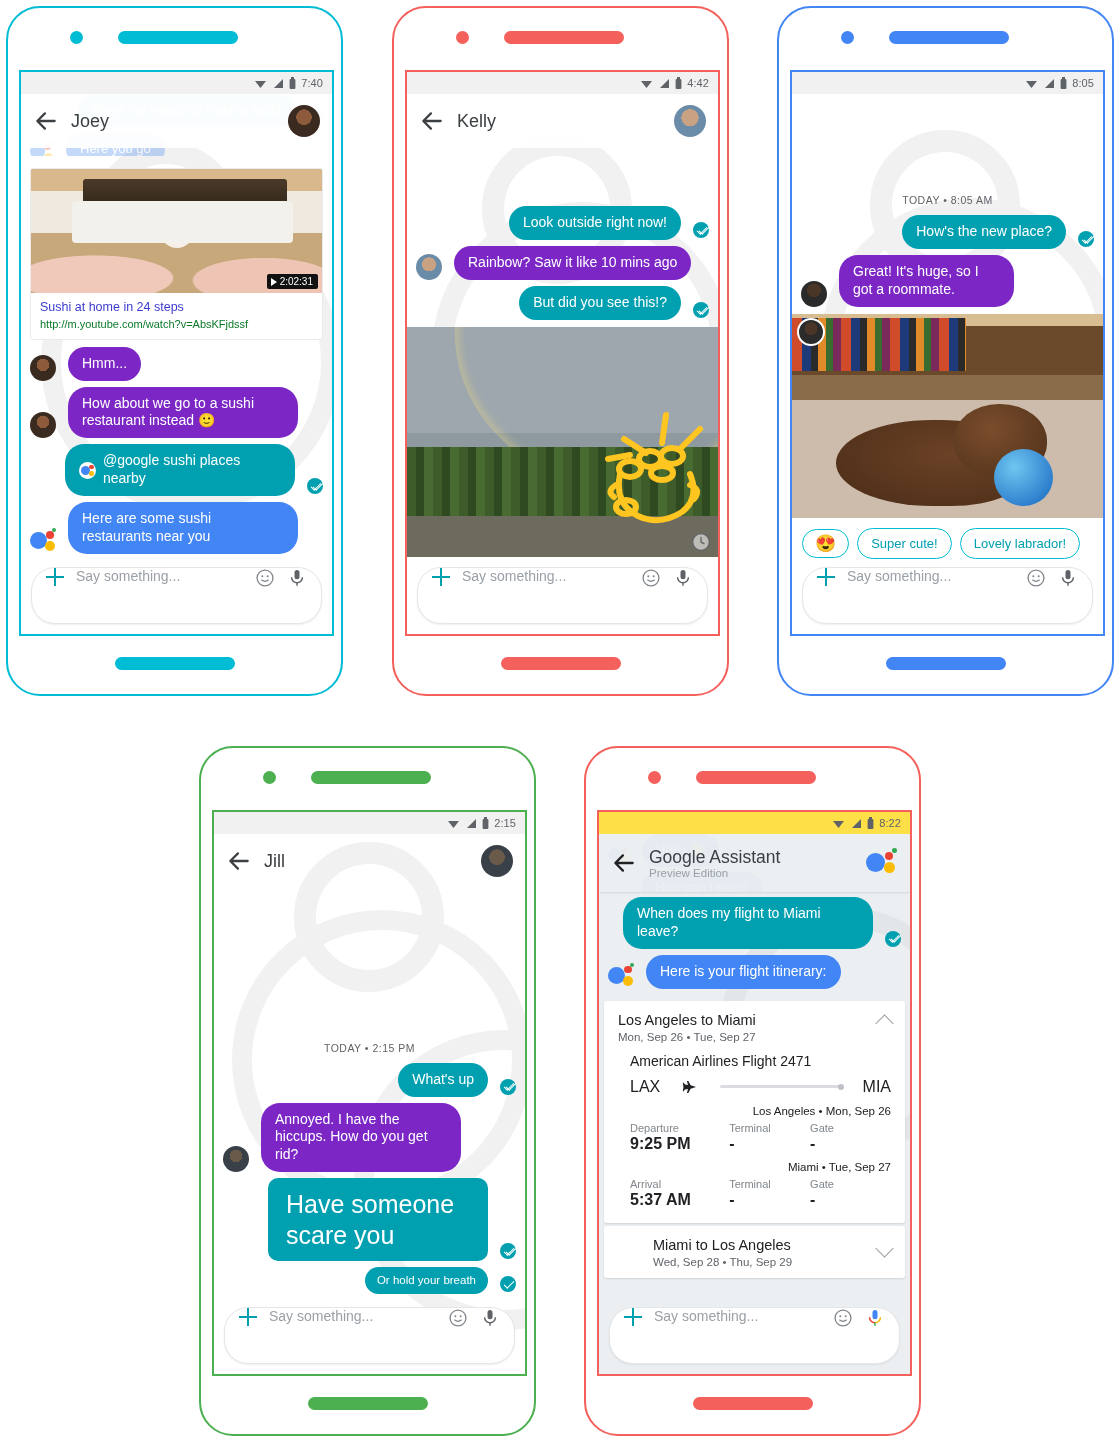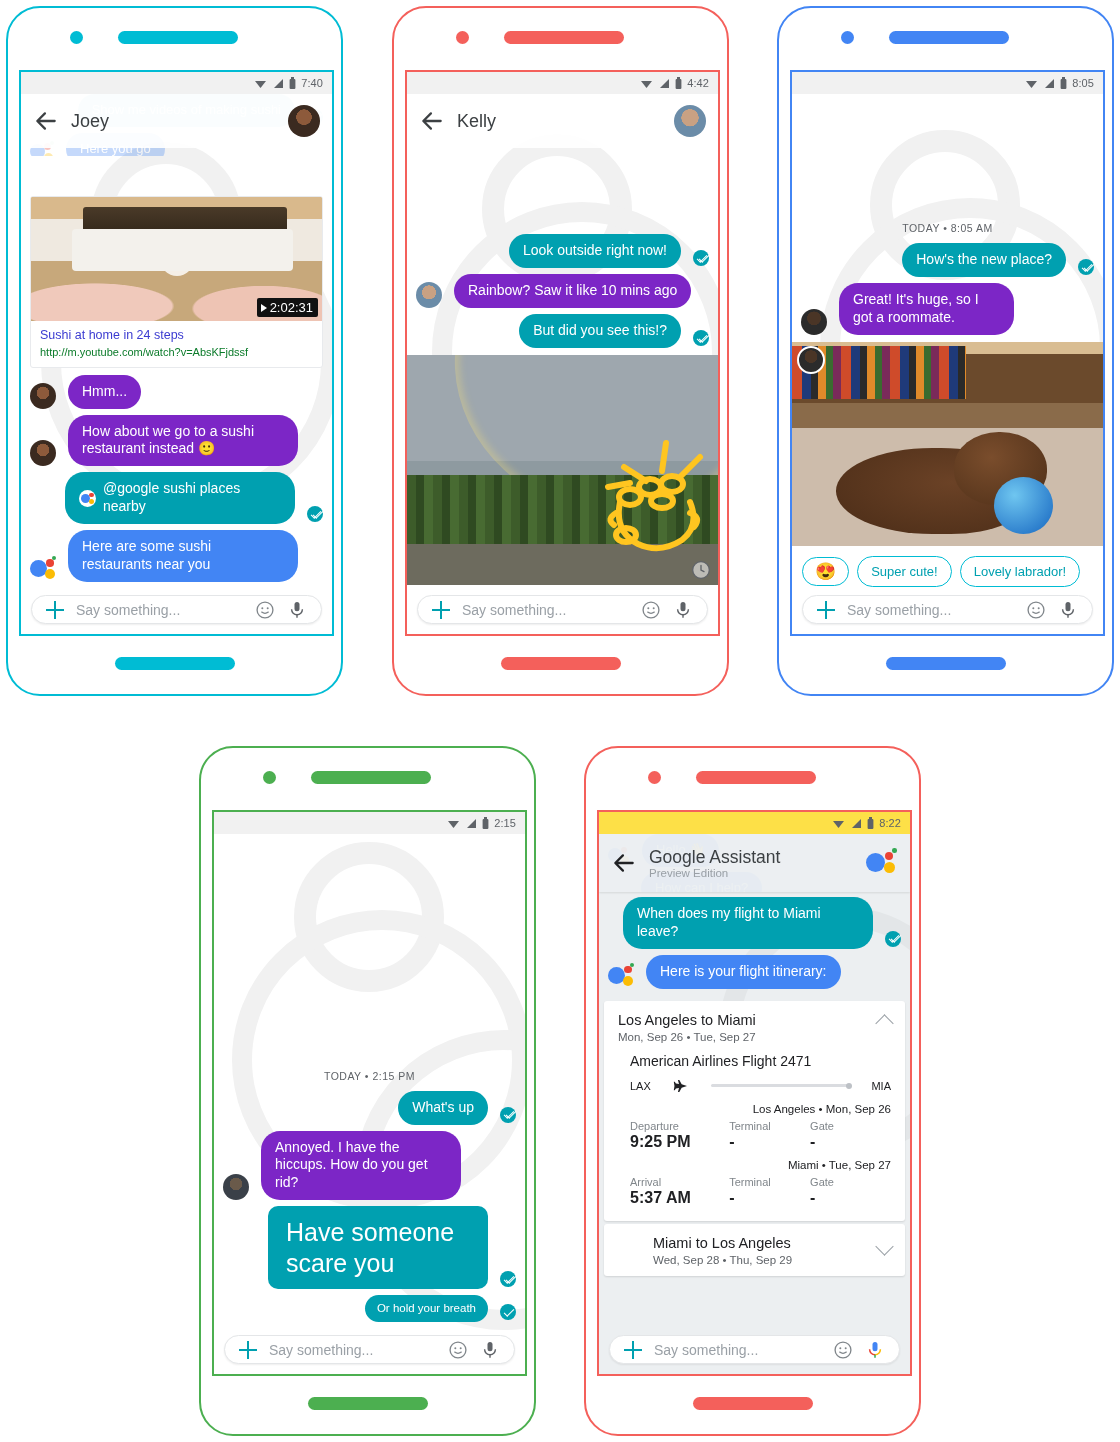--- a/index.html
+++ b/index.html
@@ -203,27 +203,26 @@
     font-size: 10.5px;
     letter-spacing: .5px;
     color: #5f6368;
     margin: 30px 0 6px;
     font-weight: 500;
   }
 
   
   .composer {
     flex: none;
-    height: 29px;
+    height: 57px;
     margin: 6px 10px 10px;
     border: 1px solid #e4e6e8;
     border-radius: 24px;
     background: #fff;
     display: flex;
-    align-items: center;
     padding: 0 14px;
     gap: 12px;
     position: relative;
     z-index: 3;
     box-shadow: 0 1px 2px rgba(0,0,0,.07);
   }
   .plus {
     width: 18px; height: 18px; flex: none; position: relative;
   }
   .plus::before, .plus::after {
@@ -267,21 +266,21 @@
     border-left: 11px solid #5f6368;
     border-top: 7px solid transparent;
     border-bottom: 7px solid transparent;
     margin-left: 3px;
   }
   .duration {
     position: absolute;
     right: 4px; bottom: 4px;
     background: #111;
     color: #fff;
-    font-size: 13px;
+    font-size: 10px;
     padding: 2px 5px 2px 4px;
     border-radius: 2px;
     display: flex; align-items: center; gap: 3px;
   }
   .duration .tri {
     width: 0; height: 0;
     border-left: 6px solid #fff;
     border-top: 4px solid transparent;
     border-bottom: 4px solid transparent;
   }
@@ -345,21 +344,21 @@
     flex: none;
     margin-top: 5px;
   }
   .chev.up   { transform: rotate(-135deg); }
   .chev.down { transform: rotate(45deg); }
 
   .fcard-body { padding: 0 14px 14px 26px; }
   .flight-name { font-size: 14px; color: #202124; margin-bottom: 9px; }
   .route {
     display: flex; align-items: center; gap: 20px;
-    font-size: 11px; color: #202124; margin-bottom: 9px;
+    font-size: 16px; color: #202124; margin-bottom: 9px;
   }
   .route .line {
     flex: 1; height: 3px; background: #dadce0; border-radius: 2px;
     position: relative;
   }
   .route .line::after {
     content: ""; position: absolute; right: -1px; top: -1.5px;
     width: 6px; height: 6px; border-radius: 50%; background: #bdc1c6;
   }
   .seg-city { font-size: 11.5px; color: #202124; margin: 8px 0 5px; text-align: right; }
@@ -754,20 +753,27 @@
       <svg class="sb-ico" width="12" height="11" viewBox="0 0 12 11">
           <path d="M11 1 L11 10 L2 10 Z" fill="#5f6368"></path>
         </svg>
       <svg class="sb-ico" width="7" height="12" viewBox="0 0 7 12">
           <rect x="2" y="0" width="3" height="2" fill="#5f6368"></rect>
           <rect x="0.6" y="2" width="5.8" height="10" rx="1" fill="#5f6368"></rect>
         </svg>
       <span class="sb-time">2:15</span>
     </div>
 
+    <div class="appbar" style="background:transparent;">
+      <svg class="back-arrow" viewBox="0 0 24 24">
+          <path d="M20 12 H5 M11 5 L4 12 L11 19" stroke="#3c4043" stroke-width="2.1" fill="none" stroke-linecap="round" stroke-linejoin="round"></path>
+        </svg>
+      <div class="appbar-title">Jill</div>
+      <div class="avatar portrait-d"></div>
+    </div>
 
     <div class="convo">
       <div class="daystamp">TODAY • 2:15 PM</div>
       <div class="row out">
         <div class="bubble teal">What's up</div>
         <span class="tick dbl"></span>
       </div>
       <div class="row in">
         <div class="rowavatar portrait-d"></div>
         <div class="bubble purple" style="max-width:200px;">Annoyed. I have the hiccups. How do you get rid?</div>

